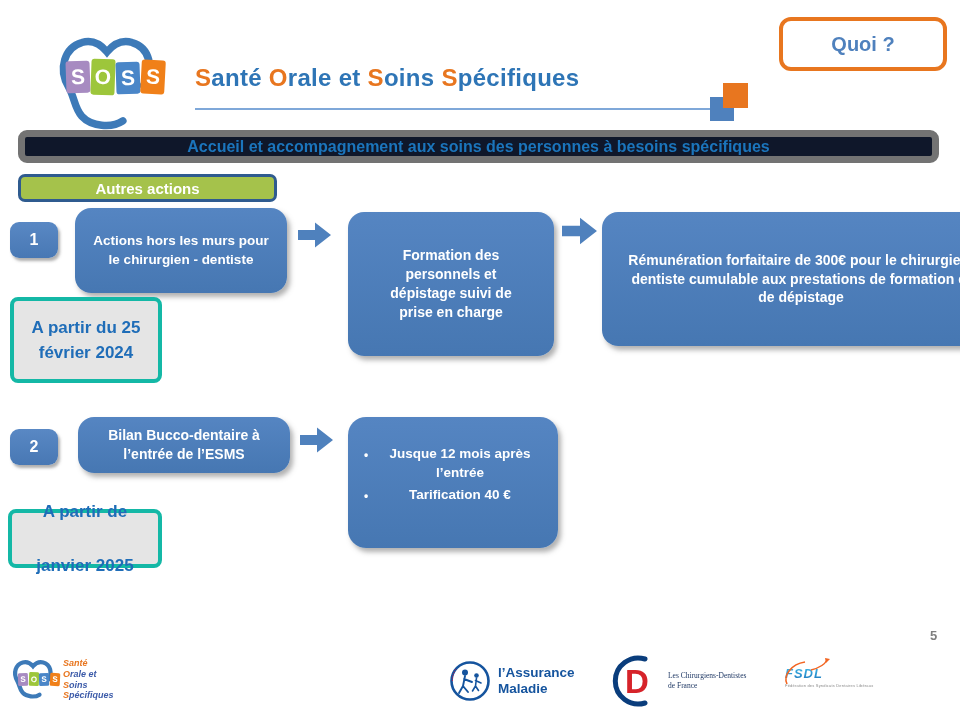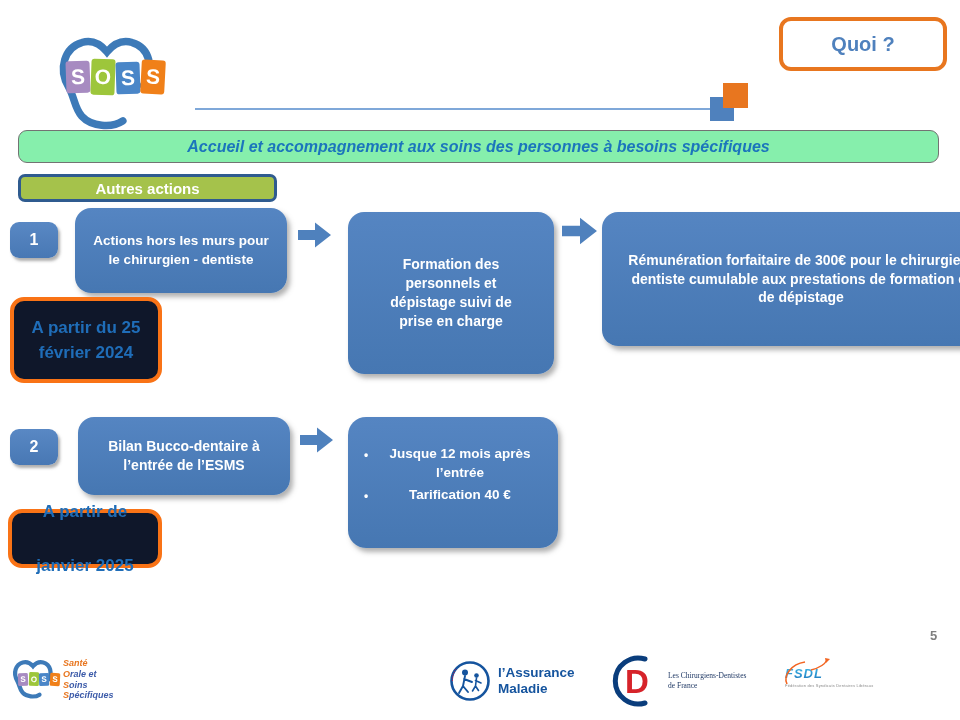--- a/index.html
+++ b/index.html
@@ -23,48 +23,48 @@
   #sq-blue{position:absolute;left:710px;top:97px;width:24px;height:24px;background:#4F81BD;z-index:1;}
   #sq-orange{position:absolute;left:723px;top:83px;width:25px;height:25px;background:#E8761F;z-index:2;}
 
   #quoi-btn{position:absolute;left:779px;top:17px;width:168px;height:54px;box-sizing:border-box;
             background:#fff;border:4px solid #E8761F;border-radius:12px;display:flex;
             align-items:center;justify-content:center;font-size:20px;font-weight:bold;color:#4F81BD;
             cursor:pointer;}
 
   
   #banner{position:absolute;left:18px;top:130px;width:921px;height:33px;box-sizing:border-box;
-          background:#86efac;border:1px solid #737373;border-radius:9px;display:flex;
-          align-items:center;justify-content:center;font-size:16px;font-weight:bold;color:#1B75BC;font-style:italic;}
+          background:#0f172a;border:7px solid #737373;border-radius:9px;display:flex;
+          align-items:center;justify-content:center;font-size:16px;font-weight:bold;color:#1B75BC;}
   #autres{position:absolute;left:18px;top:174px;width:259px;height:28px;box-sizing:border-box;
           background:#A5C24B;border:3px solid #2F5B8F;border-radius:7px;display:flex;
           align-items:center;justify-content:center;font-size:15px;font-weight:bold;color:#fff;
           cursor:pointer;}
 
   
   .numbox{position:absolute;width:48px;height:36px;border-radius:9px;
           background:linear-gradient(180deg,#5988C4,#4878B4);
           box-shadow:2px 3px 3px rgba(110,110,110,.55);
           display:flex;align-items:center;justify-content:center;color:#fff;
           font-size:16px;font-weight:bold;}
   .bluebox{position:absolute;box-sizing:border-box;border-radius:16px;
            background:linear-gradient(180deg,#5585C2,#4677B2);
            box-shadow:3px 4px 5px rgba(100,100,100,.5);
            display:flex;align-items:center;justify-content:center;text-align:center;
            color:#fff;font-weight:bold;line-height:1.35;}
-  .datebox{position:absolute;box-sizing:border-box;background:#0f172a;border:4px solid #f97316;
-           border-radius:14px;display:flex;flex-direction:column;align-items:center;
+  .datebox{position:absolute;box-sizing:border-box;background:#e5e5e5;border:4px solid #14b8a6;
+           border-radius:8px;display:flex;flex-direction:column;align-items:center;
            justify-content:center;color:#1F6DB8;font-weight:bold;font-size:17px;line-height:1.5;}
   .flow-arrow{position:absolute;}
   .flow-arrow polygon{fill:#4F81BD;}
 
   #box-r1c1{left:75px;top:208px;width:212px;height:85px;padding:6px 12px;font-size:13.5px;}
-  #box-r1c2{left:348px;top:212px;width:206px;height:162px;padding:16px 28px;font-size:14px;}
+  #box-r1c2{left:348px;top:212px;width:206px;height:144px;padding:16px 28px;font-size:14px;}
   #box-r1c3{left:602px;top:212px;width:398px;height:134px;padding:10px 24px;font-size:14px;}
-  #box-r2c1{left:78px;top:417px;width:212px;height:78px;padding:6px 14px;font-size:14px;}
+  #box-r2c1{left:78px;top:417px;width:212px;height:56px;padding:6px 14px;font-size:14px;}
   #box-r2c2{left:348px;top:417px;width:210px;height:131px;border-radius:18px;
             display:block;text-align:left;padding:28px 0 0 0;font-size:13.5px;}
   .brow{display:flex;margin-bottom:3px;}
   .bdot{width:36px;text-align:center;font-size:12px;padding-top:2px;flex:none;}
   .btext{flex:1;text-align:center;padding-right:22px;line-height:1.4;}
 
   
   #page-num{position:absolute;left:930px;top:628px;font-size:13px;font-weight:bold;color:#7F7F7F;}
 
   #f-soss{position:absolute;left:8px;top:652px;width:130px;height:62px;}
@@ -103,20 +103,21 @@
         <span>O</span>
       </div>
     <div class="blk blk-blue" style="left:74px;top:40px;">
         <span>S</span>
       </div>
     <div class="blk blk-orange" style="left:99px;top:38px;height:34px;">
         <span>S</span>
       </div>
   </div>
 
+  <div id="main-title"><span class="tp-o">S</span><span class="tp-b">anté </span><span class="tp-o">O</span><span class="tp-b">rale et </span><span class="tp-o">S</span><span class="tp-b">oins </span><span class="tp-o">S</span><span class="tp-b">pécifiques</span></div>
   <div id="title-underline"></div>
   <div id="sq-blue"></div>
   <div id="sq-orange"></div>
 
   <div id="quoi-btn">Quoi ?</div>
 
   <div id="banner">Accueil et accompagnement aux soins des personnes à besoins spécifiques</div>
 
   <div id="autres">Autres actions</div>
 

